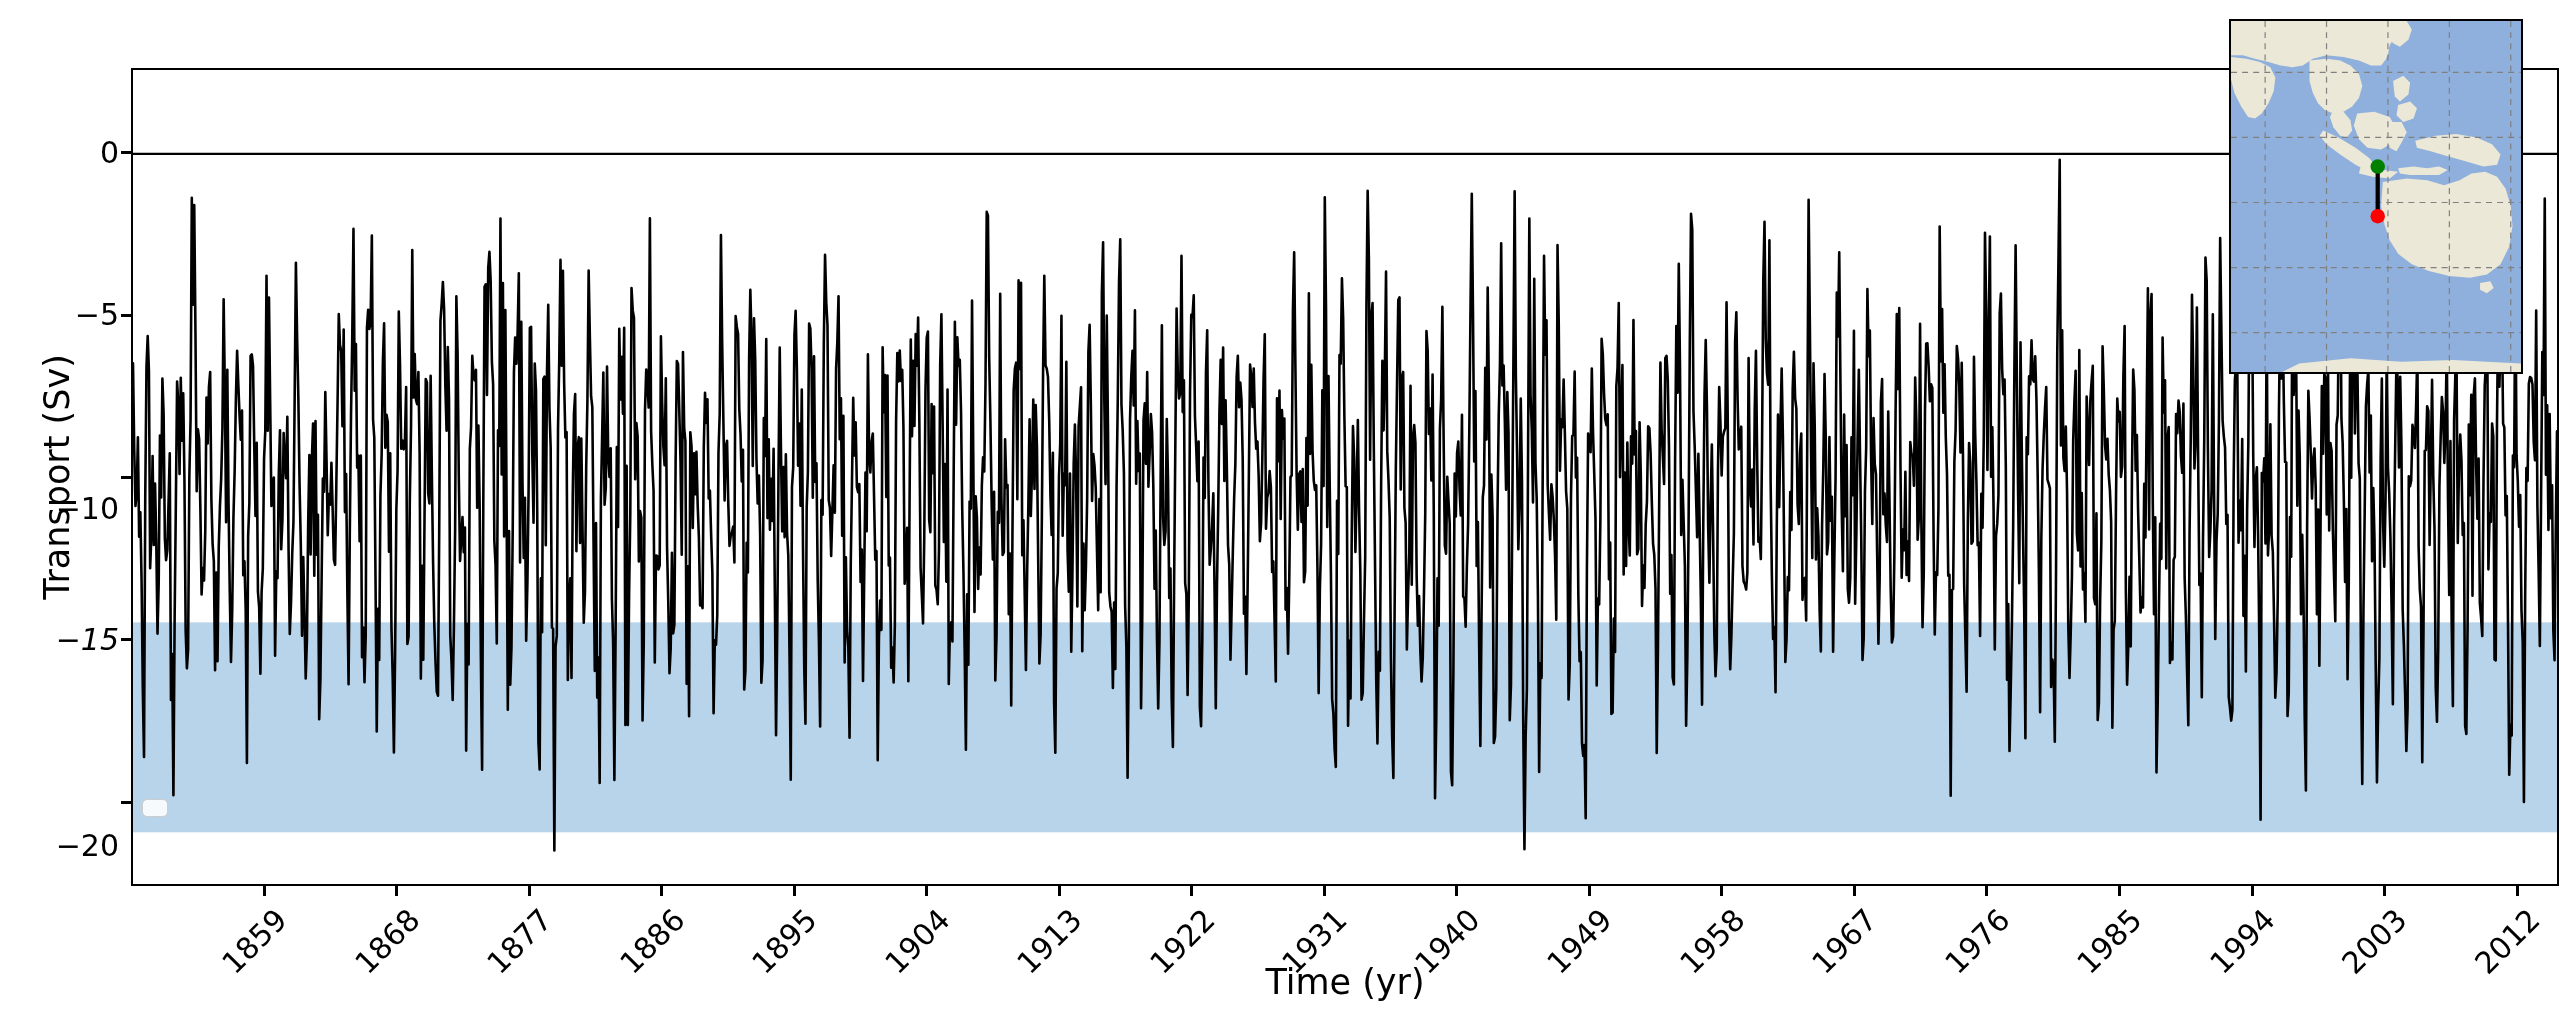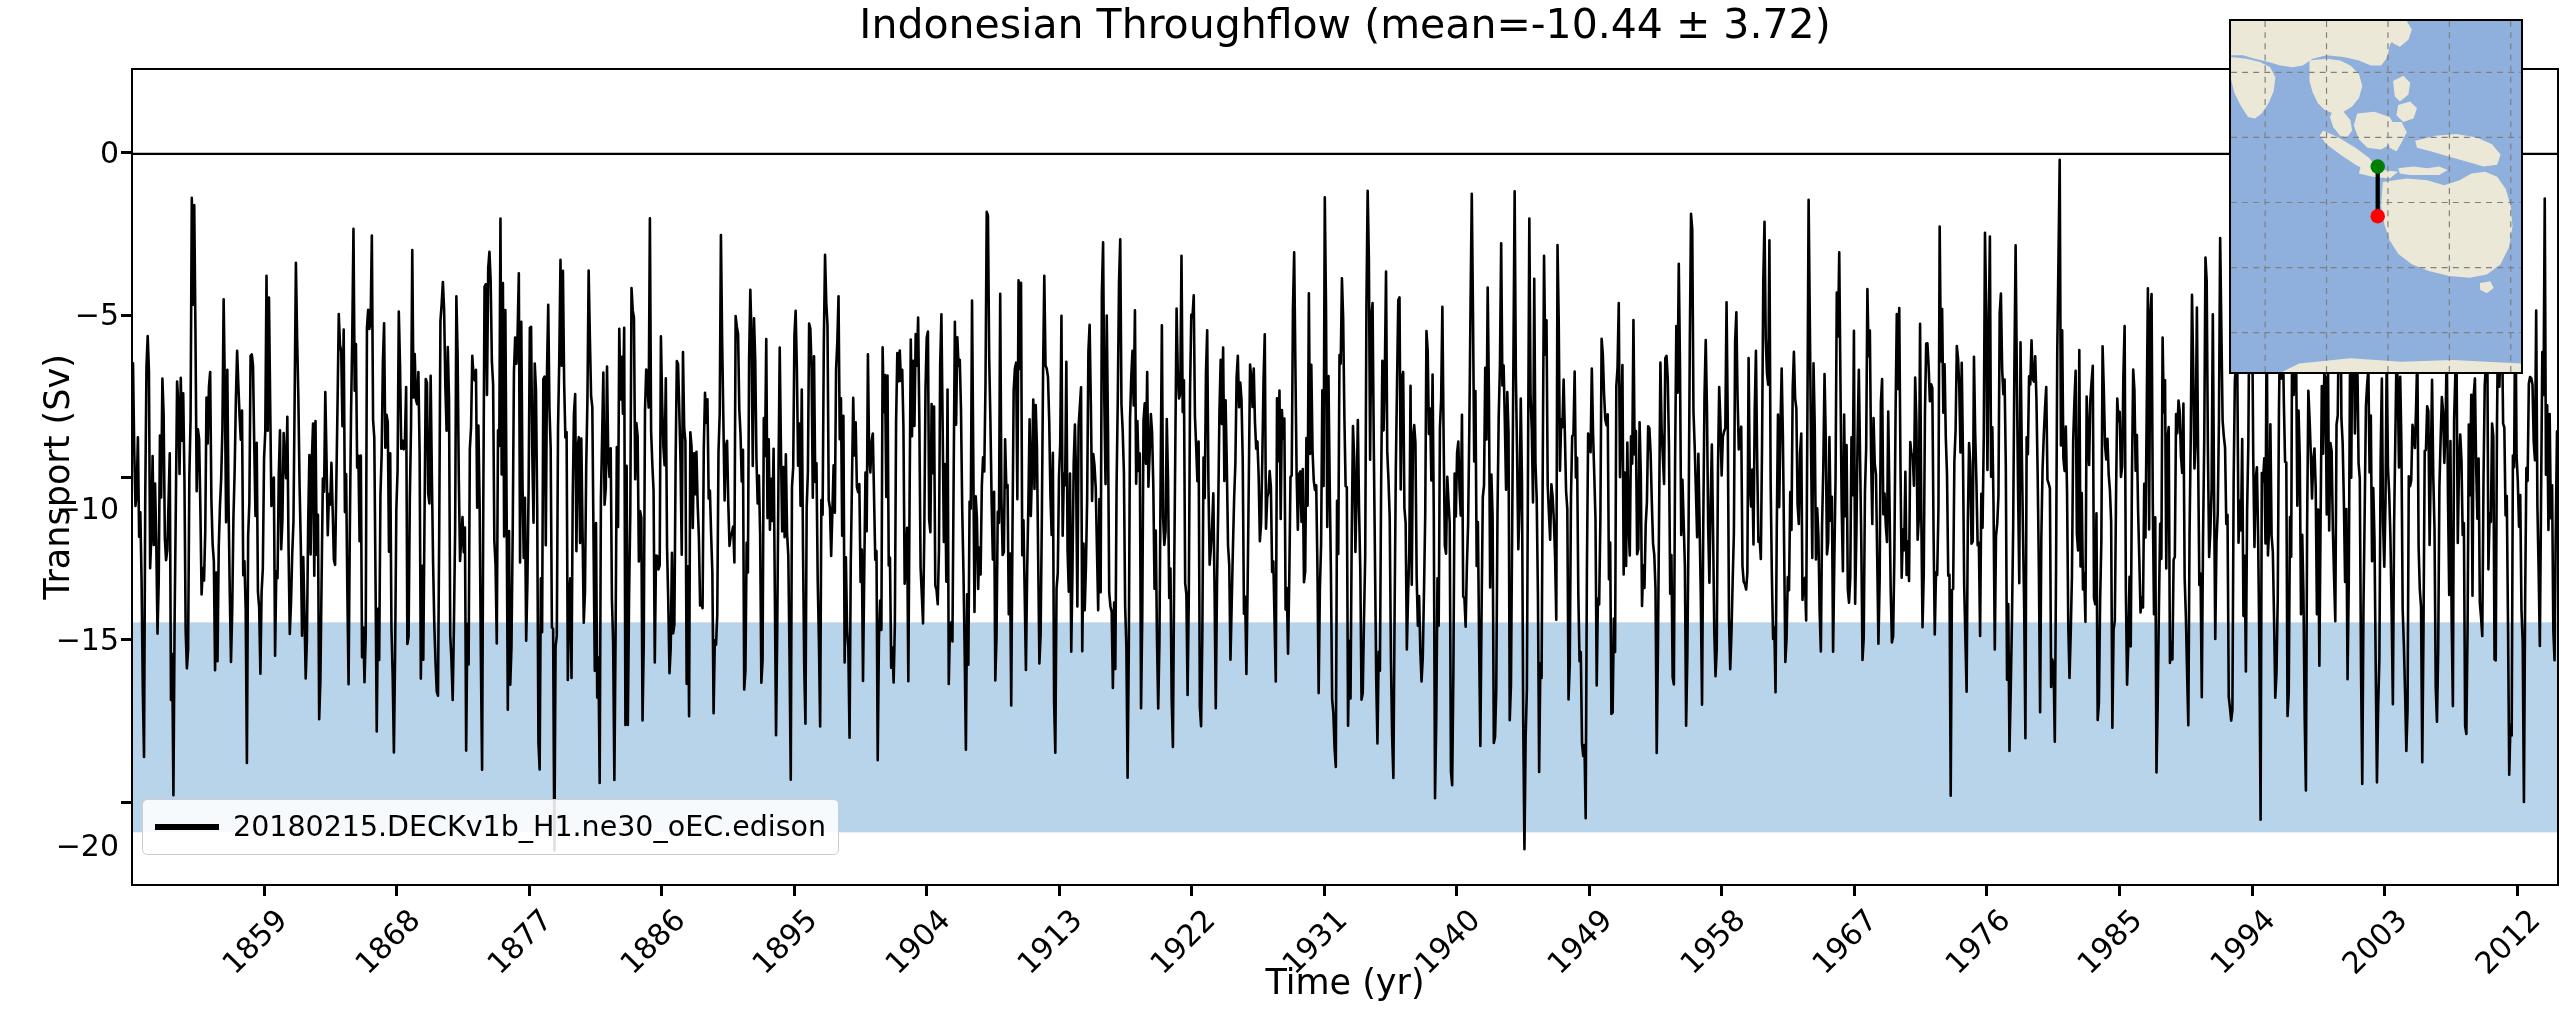--- a/index.html
+++ b/index.html
@@ -180,32 +180,31 @@
     display: block;
     width: 100%;
     height: 100%;
   }
 </style>
 </head>
 <body>
 
 <div id="figure">
 
-  <div id="chart-title">Indonesian Throughflow (mean=-10.44 ± 3.72)</div>
 
   <div id="y-axis-label">Transport (Sv)</div>
 
   <div id="y-ticks">
       <div class="y-tick-label" style="top: 153px;">0</div>
       <div class="y-tick-mark" style="top: 151px;"></div>
       <div class="y-tick-label" style="top: 315px;">−5</div>
       <div class="y-tick-mark" style="top: 314px;"></div>
       <div class="y-tick-label" style="top: 477px; margin-top: 32px;">−10</div>
       <div class="y-tick-mark" style="top: 476px;"></div>
-      <div class="y-tick-label" style="top: 640px;">−15</div>
+      <div class="y-tick-label" style="top: 640px; font-style: italic;">−15</div>
       <div class="y-tick-mark" style="top: 638px;"></div>
       <div class="y-tick-label" style="top: 846px; text-align: right;">−20</div>
       <div class="y-tick-mark" style="top: 801px;"></div>
     </div>
 
   <div id="x-ticks">
       <div class="x-tick-mark" style="left: 263px;"></div>
       <div class="x-tick-label" style="left: 167px; width: 104px;">1859</div>
       <div class="x-tick-mark" style="left: 395px;"></div>
       <div class="x-tick-label" style="left: 300px; width: 104px;">1868</div>
@@ -247,24 +246,20 @@
     <svg id="plot-svg" viewBox="0 0 2808 946" preserveAspectRatio="none">
       <rect id="obs-band" x="0" y="641.9285714285713" width="2808" height="244.0079365079365" fill="#b8d4ea"></rect>
       <line id="zero-line" x1="0" y1="97.6031746031747" x2="2808" y2="97.6031746031747" stroke="#000000" stroke-width="2.6"></line>
       <path id="timeseries-path" d="M0.00 340.73 L1.42 440.83 L2.84 506.79 L4.26 491.87 L5.68 426.72 L7.09 542.30 L8.51 514.04 L9.93 593.73 L11.35 719.23 L12.77 798.26 L14.19 496.55 L15.61 344.64 L17.03 309.28 L18.45 349.60 L19.86 578.90 L21.28 541.01 L22.70 448.76 L24.12 552.03 L25.54 480.73 L26.96 547.71 L28.38 654.99 L29.80 595.02 L31.22 424.78 L32.63 496.67 L34.05 358.64 L35.47 399.52 L36.89 543.79 L38.31 569.66 L39.73 558.25 L41.15 503.72 L42.57 445.42 L43.99 732.24 L45.40 678.86 L46.82 842.74 L48.24 635.88 L49.66 502.48 L51.08 361.93 L52.50 388.13 L53.92 469.56 L55.34 357.81 L56.76 430.75 L58.17 375.78 L59.59 476.11 L61.01 651.92 L62.43 695.33 L63.85 673.24 L65.27 472.61 L66.69 405.94 L68.11 148.63 L69.53 272.69 L70.94 156.98 L72.36 305.89 L73.78 489.53 L75.20 417.56 L76.62 428.86 L78.04 509.48 L79.46 609.44 L80.88 578.95 L82.30 593.11 L83.72 535.59 L85.13 380.80 L86.55 434.09 L87.97 368.10 L89.39 351.13 L90.81 499.74 L92.23 551.08 L93.65 570.67 L95.07 697.61 L96.49 583.89 L97.90 687.20 L99.32 554.71 L100.74 506.68 L102.16 474.66 L103.58 416.43 L105.00 266.49 L106.42 372.21 L107.84 525.55 L109.26 348.35 L110.67 501.42 L112.09 606.49 L113.51 687.93 L114.93 629.30 L116.35 519.92 L117.77 465.49 L119.19 381.88 L120.61 326.22 L122.03 365.96 L123.44 401.70 L124.86 429.75 L126.28 395.74 L127.70 587.15 L129.12 571.04 L130.54 627.38 L131.96 805.23 L133.38 542.00 L134.80 502.69 L136.21 332.16 L137.63 330.53 L139.05 344.01 L140.47 437.71 L141.89 518.35 L143.31 433.24 L144.73 606.32 L146.15 624.61 L147.57 701.50 L148.98 606.69 L150.40 579.16 L151.82 451.58 L153.24 419.88 L154.66 239.08 L156.08 419.31 L157.50 264.36 L158.92 386.89 L160.34 506.72 L161.75 479.63 L163.17 473.51 L164.59 680.81 L166.01 582.44 L167.43 590.74 L168.85 470.96 L170.27 418.77 L171.69 556.89 L173.11 522.35 L174.52 421.86 L175.94 456.81 L177.36 474.36 L178.78 402.96 L180.20 556.63 L181.62 655.45 L183.04 619.60 L184.46 562.34 L185.88 524.83 L187.29 378.95 L188.71 223.91 L190.13 311.71 L191.55 380.84 L192.97 482.81 L194.39 552.06 L195.81 657.56 L197.23 565.93 L198.65 632.23 L200.06 707.04 L201.48 661.96 L202.90 528.46 L204.32 447.37 L205.74 563.13 L207.16 454.17 L208.58 410.90 L210.00 587.67 L211.42 407.99 L212.83 563.35 L214.25 516.78 L215.67 754.54 L217.09 708.76 L218.51 590.17 L219.93 474.74 L221.35 490.01 L222.77 374.19 L224.19 452.46 L225.60 540.74 L227.02 492.69 L228.44 505.17 L229.86 456.55 L231.28 510.67 L232.70 569.22 L234.12 575.07 L235.54 481.96 L236.96 387.01 L238.37 283.67 L239.79 319.51 L241.21 326.92 L242.63 413.99 L244.05 301.57 L245.47 513.79 L246.89 469.65 L248.31 606.38 L249.73 713.75 L251.15 538.63 L252.56 401.21 L253.98 311.08 L255.40 184.67 L256.82 372.62 L258.24 318.59 L259.66 462.07 L261.08 448.11 L262.50 547.73 L263.92 447.93 L265.33 682.43 L266.75 647.99 L268.17 711.47 L269.59 656.88 L271.01 299.73 L272.43 278.57 L273.85 301.01 L275.27 291.43 L276.69 192.49 L278.10 406.48 L279.52 427.37 L280.94 592.50 L282.36 768.84 L283.78 626.11 L285.20 685.74 L286.62 494.71 L288.04 446.67 L289.46 339.99 L290.87 294.37 L292.29 439.06 L293.71 400.61 L295.13 408.97 L296.55 559.85 L297.97 445.39 L299.39 648.41 L300.81 704.30 L302.23 793.14 L303.64 676.98 L305.06 510.75 L306.48 465.74 L307.90 280.65 L309.32 342.59 L310.74 440.26 L312.16 430.75 L313.58 440.97 L315.00 431.15 L316.41 368.45 L317.83 667.15 L319.25 658.62 L320.67 500.10 L322.09 413.30 L323.51 209.33 L324.93 380.51 L326.35 329.98 L327.77 383.17 L329.18 388.41 L330.60 351.10 L332.02 444.79 L333.44 707.30 L334.86 576.27 L336.28 685.43 L337.70 520.66 L339.12 359.04 L340.54 363.40 L341.95 491.86 L343.37 503.66 L344.79 355.41 L346.21 470.30 L347.63 572.47 L349.05 645.43 L350.47 688.59 L351.89 722.43 L353.31 727.13 L354.72 535.06 L356.14 291.50 L357.56 272.12 L358.98 246.29 L360.40 278.27 L361.82 366.64 L363.24 419.21 L364.66 321.97 L366.08 382.57 L367.49 656.43 L368.91 686.19 L370.33 732.23 L371.75 647.05 L373.17 533.36 L374.59 263.13 L376.01 329.24 L377.43 474.78 L378.85 570.64 L380.26 543.55 L381.68 519.62 L383.10 560.53 L384.52 531.69 L385.94 790.97 L387.36 644.02 L388.78 690.91 L390.20 440.40 L391.62 415.16 L393.03 332.12 L394.45 355.44 L395.87 360.86 L397.29 348.40 L398.71 508.59 L400.13 413.26 L401.55 505.07 L402.97 682.72 L404.39 813.23 L405.80 502.59 L407.22 251.91 L408.64 248.97 L410.06 377.58 L411.48 230.27 L412.90 211.33 L414.32 244.89 L415.74 338.88 L417.16 365.18 L418.58 547.06 L419.99 575.71 L421.41 666.38 L422.83 418.71 L424.25 437.00 L425.67 172.56 L427.09 470.18 L428.51 247.57 L429.93 542.06 L431.35 278.98 L432.76 501.34 L434.18 743.37 L435.60 535.77 L437.02 714.49 L438.44 670.59 L439.86 536.72 L441.28 351.43 L442.70 310.93 L444.12 341.22 L445.53 305.80 L446.95 236.36 L448.37 572.38 L449.79 292.63 L451.21 479.82 L452.63 567.19 L454.05 497.02 L455.47 663.31 L456.89 595.78 L458.30 484.80 L459.72 299.53 L461.14 298.52 L462.56 446.72 L463.98 526.02 L465.40 341.17 L466.82 372.01 L468.24 510.52 L469.66 781.41 L471.07 812.94 L472.49 590.82 L473.91 653.41 L475.33 359.10 L476.75 356.29 L478.17 552.26 L479.59 350.75 L481.01 272.92 L482.43 393.58 L483.84 438.89 L485.26 647.94 L486.68 649.59 L488.10 907.09 L489.52 670.16 L490.94 657.35 L492.36 416.65 L493.78 336.39 L495.20 220.71 L496.61 343.76 L498.03 233.35 L499.45 363.71 L500.87 427.15 L502.29 420.77 L503.71 708.87 L505.13 613.24 L506.55 590.65 L507.97 706.62 L509.38 495.96 L510.80 399.45 L512.22 376.60 L513.64 559.13 L515.06 438.33 L516.48 426.70 L517.90 549.71 L519.32 428.16 L520.74 532.73 L522.15 642.36 L523.57 606.59 L524.99 461.88 L526.41 384.17 L527.83 232.93 L529.25 310.98 L530.67 379.12 L532.09 391.90 L533.51 548.74 L534.92 698.27 L536.34 526.56 L537.76 729.37 L539.18 682.78 L540.60 828.51 L542.02 498.62 L543.44 426.22 L544.86 351.70 L546.28 505.13 L547.69 485.67 L549.11 344.74 L550.53 449.50 L551.95 472.84 L553.37 439.52 L554.79 614.70 L556.21 666.35 L557.63 825.06 L559.05 654.23 L560.46 438.15 L561.88 531.03 L563.30 300.62 L564.72 382.88 L566.14 333.40 L567.56 399.58 L568.98 299.57 L570.40 761.29 L571.82 460.10 L573.23 761.13 L574.65 612.75 L576.07 516.05 L577.49 253.36 L578.91 279.43 L580.33 287.85 L581.75 475.64 L583.17 410.41 L584.59 426.08 L586.01 571.13 L587.42 512.67 L588.84 520.15 L590.26 755.93 L591.68 665.18 L593.10 396.10 L594.52 348.10 L595.94 363.95 L597.36 392.30 L598.78 172.43 L600.19 419.79 L601.61 458.49 L603.03 489.05 L604.45 688.55 L605.87 564.27 L607.29 564.71 L608.71 580.39 L610.13 575.80 L611.55 309.60 L612.96 386.17 L614.38 437.53 L615.80 459.32 L617.22 358.32 L618.64 553.81 L620.06 618.19 L621.48 700.94 L622.90 672.00 L624.32 561.19 L625.73 654.81 L627.15 644.57 L628.57 456.10 L629.99 338.15 L631.41 341.55 L632.83 395.78 L634.25 454.87 L635.67 563.45 L637.09 327.75 L638.50 416.55 L639.92 431.28 L641.34 713.40 L642.76 576.86 L644.18 751.14 L645.60 420.93 L647.02 437.40 L648.44 532.20 L649.86 445.56 L651.27 493.06 L652.69 443.74 L654.11 504.49 L655.53 543.30 L656.95 622.40 L658.37 618.55 L659.79 625.54 L661.21 439.26 L662.63 375.10 L664.04 410.05 L665.46 382.79 L666.88 498.07 L668.30 488.68 L669.72 539.95 L671.14 584.26 L672.56 747.64 L673.98 662.86 L675.40 667.83 L676.81 633.62 L678.23 444.87 L679.65 399.43 L681.07 191.72 L682.49 315.28 L683.91 407.16 L685.33 500.27 L686.75 437.67 L688.17 430.83 L689.58 503.23 L691.00 553.09 L692.42 541.32 L693.84 537.48 L695.26 530.55 L696.68 572.29 L698.10 285.92 L699.52 298.68 L700.94 306.64 L702.35 394.37 L703.77 423.44 L705.19 478.25 L706.61 441.24 L708.03 720.05 L709.45 698.41 L710.87 549.56 L712.29 583.92 L713.71 335.68 L715.12 255.39 L716.54 312.66 L717.96 460.26 L719.38 288.59 L720.80 337.19 L722.22 451.73 L723.64 503.81 L725.06 471.26 L726.48 539.66 L727.89 711.97 L729.31 686.05 L730.73 404.59 L732.15 448.48 L733.57 312.71 L734.99 520.77 L736.41 429.15 L737.83 534.37 L739.25 475.05 L740.66 523.99 L742.08 440.13 L743.50 605.12 L744.92 773.03 L746.34 647.78 L747.76 468.25 L749.18 322.68 L750.60 440.87 L752.02 536.15 L753.44 461.53 L754.85 542.89 L756.27 446.64 L757.69 538.55 L759.11 564.22 L760.53 680.99 L761.95 824.92 L763.37 484.65 L764.79 461.86 L766.21 308.14 L767.62 279.97 L769.04 346.65 L770.46 459.84 L771.88 410.87 L773.30 506.44 L774.72 371.42 L776.14 555.59 L777.56 693.57 L778.98 759.81 L780.39 509.18 L781.81 466.82 L783.23 294.68 L784.65 300.50 L786.07 347.72 L787.49 497.00 L788.91 332.60 L790.33 478.79 L791.75 457.02 L793.16 592.06 L794.58 663.76 L796.00 762.86 L797.42 499.73 L798.84 516.76 L800.26 318.06 L801.68 214.82 L803.10 270.20 L804.52 296.65 L805.93 499.71 L807.35 508.99 L808.77 564.87 L810.19 512.34 L811.61 459.42 L813.03 514.41 L814.45 347.60 L815.87 317.08 L817.29 262.89 L818.70 429.19 L820.12 381.41 L821.54 541.22 L822.96 401.98 L824.38 688.47 L825.80 566.17 L827.22 650.76 L828.64 670.91 L830.06 775.93 L831.47 573.59 L832.89 477.54 L834.31 380.81 L835.73 447.85 L837.15 409.56 L838.57 484.68 L839.99 490.68 L841.41 481.09 L842.83 595.00 L844.24 557.41 L845.66 710.11 L847.08 585.54 L848.50 467.91 L849.92 536.10 L851.34 330.52 L852.76 449.74 L854.18 467.62 L855.60 431.47 L857.01 422.46 L858.43 494.72 L859.85 569.10 L861.27 559.08 L862.69 802.14 L864.11 659.37 L865.53 616.51 L866.95 650.65 L868.37 322.25 L869.78 397.74 L871.20 354.43 L872.62 496.12 L874.04 355.17 L875.46 575.70 L876.88 566.72 L878.30 694.61 L879.72 671.22 L881.14 711.72 L882.55 645.37 L883.97 409.03 L885.39 329.06 L886.81 361.87 L888.23 325.94 L889.65 361.40 L891.07 348.50 L892.49 414.81 L893.91 596.97 L895.32 573.61 L896.74 532.03 L898.16 710.41 L899.58 503.16 L901.00 313.22 L902.42 425.70 L903.84 337.91 L905.26 413.62 L906.68 306.79 L908.09 343.69 L909.51 287.63 L910.93 409.92 L912.35 578.40 L913.77 609.75 L915.19 643.07 L916.61 542.31 L918.03 371.74 L919.45 311.24 L920.87 304.04 L922.28 522.71 L923.70 537.08 L925.12 388.32 L926.54 468.50 L927.96 391.03 L929.38 599.09 L930.80 604.05 L932.22 620.86 L933.64 558.05 L935.05 342.81 L936.47 283.79 L937.89 412.11 L939.31 548.63 L940.73 457.93 L942.15 594.57 L943.57 371.23 L944.99 713.56 L946.41 645.68 L947.82 641.99 L949.24 664.17 L950.66 472.27 L952.08 292.62 L953.50 412.14 L954.92 310.64 L956.34 344.03 L957.76 336.87 L959.18 395.94 L960.59 511.18 L962.01 583.17 L963.43 676.80 L964.85 790.07 L966.27 609.41 L967.69 691.08 L969.11 501.45 L970.53 509.89 L971.95 267.99 L973.36 444.37 L974.78 629.84 L976.20 495.53 L977.62 520.60 L979.04 603.25 L980.46 555.05 L981.88 586.37 L983.30 483.18 L984.72 450.01 L986.13 466.58 L987.55 363.94 L988.97 164.90 L990.39 169.16 L991.81 334.08 L993.23 407.40 L994.65 501.40 L996.07 568.71 L997.49 490.20 L998.90 709.54 L1000.32 657.89 L1001.74 513.55 L1003.16 526.29 L1004.58 260.15 L1006.00 497.93 L1007.42 563.73 L1008.84 560.23 L1010.26 429.28 L1011.67 485.18 L1013.09 482.19 L1014.51 632.38 L1015.93 562.04 L1017.35 738.59 L1018.77 539.64 L1020.19 371.98 L1021.61 347.06 L1023.03 340.13 L1024.44 498.76 L1025.86 244.52 L1027.28 347.57 L1028.70 247.17 L1030.12 563.84 L1031.54 523.44 L1032.96 609.56 L1034.38 697.35 L1035.80 583.40 L1037.21 503.70 L1038.63 405.89 L1040.05 518.36 L1041.47 464.94 L1042.89 382.93 L1044.31 486.96 L1045.73 389.47 L1047.15 438.48 L1048.57 567.61 L1049.98 689.72 L1051.40 656.43 L1052.82 521.84 L1054.24 351.55 L1055.66 239.20 L1057.08 343.35 L1058.50 347.06 L1059.92 356.68 L1061.34 406.84 L1062.75 493.78 L1064.17 540.48 L1065.59 444.89 L1067.01 734.35 L1068.43 793.54 L1069.85 602.79 L1071.27 584.83 L1072.69 472.47 L1074.11 434.46 L1075.53 285.65 L1076.94 541.33 L1078.36 469.31 L1079.78 482.47 L1081.20 339.02 L1082.62 558.47 L1084.04 606.17 L1085.46 468.94 L1086.88 675.99 L1088.30 581.71 L1089.71 457.01 L1091.13 412.02 L1092.55 475.78 L1093.97 623.35 L1095.39 414.44 L1096.81 391.55 L1098.23 368.82 L1099.65 675.39 L1101.07 550.38 L1102.48 627.71 L1103.90 576.83 L1105.32 497.76 L1106.74 327.61 L1108.16 296.14 L1109.58 387.86 L1111.00 500.72 L1112.42 446.40 L1113.84 459.71 L1115.25 485.76 L1116.67 557.89 L1118.09 627.72 L1119.51 498.66 L1120.93 607.03 L1122.35 259.42 L1123.77 200.17 L1125.19 384.77 L1126.61 481.24 L1128.02 285.49 L1129.44 417.32 L1130.86 607.45 L1132.28 623.48 L1133.70 629.61 L1135.12 718.16 L1136.54 618.84 L1137.96 696.11 L1139.38 483.96 L1140.79 381.86 L1142.21 246.80 L1143.63 196.87 L1145.05 388.70 L1146.47 418.78 L1147.89 467.92 L1149.31 623.09 L1150.73 670.33 L1152.15 822.49 L1153.56 671.57 L1154.98 405.99 L1156.40 356.61 L1157.82 326.41 L1159.24 389.77 L1160.66 279.24 L1162.08 480.89 L1163.50 408.07 L1164.92 465.95 L1166.33 445.71 L1167.75 741.65 L1169.17 632.40 L1170.59 407.46 L1172.01 387.45 L1173.43 457.59 L1174.85 350.91 L1176.27 484.23 L1177.69 445.20 L1179.10 399.85 L1180.52 421.12 L1181.94 482.80 L1183.36 602.95 L1184.78 535.28 L1186.20 661.02 L1187.62 742.01 L1189.04 664.70 L1190.46 469.78 L1191.87 296.64 L1193.29 519.83 L1194.71 551.98 L1196.13 535.79 L1197.55 405.61 L1198.97 476.18 L1200.39 613.50 L1201.81 579.36 L1203.23 730.98 L1204.64 786.65 L1206.06 593.39 L1207.48 432.73 L1208.90 277.17 L1210.32 352.76 L1211.74 381.63 L1213.16 375.85 L1214.58 215.84 L1216.00 397.57 L1217.41 360.64 L1218.83 596.10 L1220.25 609.51 L1221.67 726.36 L1223.09 608.18 L1224.51 373.63 L1225.93 284.56 L1227.35 287.23 L1228.77 261.78 L1230.18 402.37 L1231.60 437.82 L1233.02 477.91 L1234.44 431.92 L1235.86 740.11 L1237.28 762.66 L1238.70 661.42 L1240.12 450.36 L1241.54 497.32 L1242.96 350.82 L1244.37 302.53 L1245.79 481.21 L1247.21 574.93 L1248.63 555.92 L1250.05 530.15 L1251.47 492.07 L1252.89 604.97 L1254.31 741.73 L1255.73 597.49 L1257.14 509.44 L1258.56 397.09 L1259.98 336.74 L1261.40 411.28 L1262.82 322.61 L1264.24 477.66 L1265.66 383.86 L1267.08 458.71 L1268.50 552.35 L1269.91 575.49 L1271.33 685.45 L1272.75 620.77 L1274.17 555.48 L1275.59 497.36 L1277.01 457.12 L1278.43 357.29 L1279.85 332.24 L1281.27 391.82 L1282.68 363.15 L1284.10 383.00 L1285.52 452.97 L1286.94 631.95 L1288.36 612.07 L1289.78 701.84 L1291.20 601.05 L1292.62 472.54 L1294.04 342.27 L1295.45 356.89 L1296.87 391.69 L1298.29 347.04 L1299.71 409.40 L1301.13 440.07 L1302.55 431.65 L1303.97 471.90 L1305.39 547.66 L1306.81 526.53 L1308.22 452.19 L1309.64 360.10 L1311.06 307.06 L1312.48 533.10 L1313.90 496.88 L1315.32 490.94 L1316.74 466.16 L1318.16 485.02 L1319.58 583.38 L1320.99 570.93 L1322.41 641.32 L1323.83 710.67 L1325.25 381.50 L1326.67 454.65 L1328.09 372.65 L1329.51 521.80 L1330.93 395.09 L1332.35 428.18 L1333.76 405.04 L1335.18 627.10 L1336.60 602.09 L1338.02 678.43 L1339.44 591.56 L1340.86 473.29 L1342.28 471.00 L1343.70 278.68 L1345.12 211.98 L1346.53 343.64 L1347.95 468.99 L1349.37 534.40 L1350.79 469.49 L1352.21 466.57 L1353.63 525.25 L1355.05 463.71 L1356.47 595.32 L1357.89 582.69 L1359.30 427.63 L1360.72 506.23 L1362.14 259.44 L1363.56 446.08 L1364.98 342.73 L1366.40 442.59 L1367.82 477.50 L1369.24 488.08 L1370.66 482.62 L1372.07 578.45 L1373.49 724.15 L1374.91 603.13 L1376.33 550.39 L1377.75 372.14 L1379.17 483.44 L1380.59 147.83 L1382.01 276.45 L1383.43 531.11 L1384.84 355.73 L1386.26 479.18 L1387.68 582.97 L1389.10 731.08 L1390.52 747.79 L1391.94 788.85 L1393.36 809.86 L1394.78 500.69 L1396.20 562.36 L1397.61 331.36 L1399.03 341.48 L1400.45 242.17 L1401.87 288.83 L1403.29 403.00 L1404.71 483.78 L1406.13 484.81 L1407.55 761.97 L1408.97 663.35 L1410.39 730.47 L1411.80 540.30 L1413.22 413.91 L1414.64 451.09 L1416.06 560.25 L1417.48 489.67 L1418.90 406.67 L1420.32 512.10 L1421.74 582.47 L1423.16 731.74 L1424.57 724.14 L1425.99 638.81 L1427.41 565.50 L1428.83 272.96 L1430.25 140.42 L1431.67 220.40 L1433.09 452.98 L1434.51 286.64 L1435.93 270.80 L1437.34 435.22 L1438.76 571.28 L1440.18 709.50 L1441.60 782.60 L1443.02 676.18 L1444.44 698.04 L1445.86 482.44 L1447.28 337.87 L1448.70 418.77 L1450.11 354.92 L1451.53 234.35 L1452.95 443.22 L1454.37 476.64 L1455.79 519.92 L1457.21 684.98 L1458.63 775.54 L1460.05 822.69 L1461.47 630.01 L1462.88 463.68 L1464.30 363.09 L1465.72 267.33 L1467.14 264.24 L1468.56 487.56 L1469.98 357.43 L1471.40 350.87 L1472.82 508.88 L1474.24 526.27 L1475.65 673.37 L1477.07 610.67 L1478.49 560.12 L1479.91 367.11 L1481.33 598.25 L1482.75 427.04 L1484.17 412.59 L1485.59 433.21 L1487.01 588.57 L1488.42 645.76 L1489.84 611.48 L1491.26 675.41 L1492.68 710.73 L1494.10 683.06 L1495.52 605.74 L1496.94 516.57 L1498.36 303.44 L1499.78 326.40 L1501.19 423.06 L1502.61 393.49 L1504.03 476.94 L1505.45 353.88 L1506.87 518.64 L1508.29 846.25 L1509.71 755.62 L1511.13 590.85 L1512.55 645.97 L1513.96 416.41 L1515.38 382.52 L1516.80 275.20 L1518.22 425.48 L1519.64 552.33 L1521.06 562.13 L1522.48 472.83 L1523.90 500.90 L1525.32 526.92 L1526.73 815.35 L1528.15 831.20 L1529.57 699.22 L1530.99 469.00 L1532.41 518.87 L1533.83 445.33 L1535.25 431.92 L1536.67 486.18 L1538.09 517.66 L1539.50 400.77 L1540.92 611.96 L1542.34 613.99 L1543.76 647.01 L1545.18 576.95 L1546.60 528.10 L1548.02 416.61 L1549.44 271.97 L1550.86 143.74 L1552.27 282.32 L1553.69 455.08 L1555.11 373.14 L1556.53 576.30 L1557.95 525.32 L1559.37 666.28 L1560.79 785.71 L1562.21 631.22 L1563.63 496.45 L1565.04 482.63 L1566.46 346.09 L1567.88 429.49 L1569.30 252.75 L1570.72 375.78 L1572.14 601.35 L1573.56 470.05 L1574.98 518.76 L1576.40 782.15 L1577.82 774.83 L1579.23 719.56 L1580.65 514.74 L1582.07 401.99 L1583.49 343.39 L1584.91 201.29 L1586.33 366.64 L1587.75 343.45 L1589.17 408.94 L1590.59 487.76 L1592.00 374.12 L1593.42 421.41 L1594.84 755.73 L1596.26 714.63 L1597.68 530.51 L1599.10 334.59 L1600.52 140.85 L1601.94 355.30 L1603.36 446.88 L1604.77 557.03 L1606.19 508.48 L1607.61 381.95 L1609.03 479.37 L1610.45 756.59 L1611.87 905.50 L1613.29 774.51 L1614.71 719.26 L1616.13 432.79 L1617.54 172.66 L1618.96 377.96 L1620.38 418.97 L1621.80 502.50 L1623.22 242.62 L1624.64 456.52 L1626.06 498.06 L1627.48 609.04 L1628.90 815.78 L1630.31 689.40 L1631.73 706.56 L1633.15 447.26 L1634.57 215.97 L1635.99 330.84 L1637.41 290.98 L1638.83 483.23 L1640.25 515.91 L1641.67 545.93 L1643.08 481.38 L1644.50 495.91 L1645.92 522.68 L1647.34 564.76 L1648.76 638.77 L1650.18 203.37 L1651.60 294.18 L1653.02 465.67 L1654.44 406.26 L1655.85 415.16 L1657.27 359.82 L1658.69 422.35 L1660.11 489.56 L1661.53 510.21 L1662.95 731.64 L1664.37 690.82 L1665.79 495.28 L1667.21 425.39 L1668.62 424.23 L1670.04 350.58 L1671.46 473.57 L1672.88 450.59 L1674.30 609.74 L1675.72 687.03 L1677.14 676.48 L1678.56 782.94 L1679.98 797.06 L1681.39 784.46 L1682.81 869.44 L1684.23 580.79 L1685.65 422.52 L1687.07 440.23 L1688.49 444.16 L1689.91 346.95 L1691.33 421.17 L1692.75 470.28 L1694.16 521.66 L1695.58 715.20 L1697.00 614.39 L1698.42 621.25 L1699.84 522.26 L1701.26 312.47 L1702.68 330.88 L1704.10 376.59 L1705.52 406.00 L1706.93 412.83 L1708.35 400.18 L1709.77 591.79 L1711.19 549.06 L1712.61 748.46 L1714.03 746.79 L1715.45 637.59 L1716.87 676.43 L1718.29 367.50 L1719.70 346.25 L1721.12 270.84 L1722.54 473.13 L1723.96 404.70 L1725.38 342.93 L1726.80 586.23 L1728.22 467.71 L1729.64 576.37 L1731.06 433.03 L1732.47 526.87 L1733.89 564.29 L1735.31 425.64 L1736.73 457.44 L1738.15 290.67 L1739.57 446.81 L1740.99 419.66 L1742.41 562.64 L1743.83 556.54 L1745.25 409.39 L1746.66 470.01 L1748.08 622.97 L1749.50 576.01 L1750.92 602.07 L1752.34 528.13 L1753.76 501.99 L1755.18 414.09 L1756.60 416.25 L1758.02 445.59 L1759.43 502.12 L1760.85 550.40 L1762.27 563.37 L1763.69 602.69 L1765.11 793.61 L1766.53 671.46 L1767.95 504.87 L1769.37 340.10 L1770.79 418.38 L1772.20 449.15 L1773.62 481.10 L1775.04 334.83 L1776.46 332.24 L1777.88 358.91 L1779.30 437.08 L1780.72 608.77 L1782.14 563.71 L1783.56 705.65 L1784.97 714.11 L1786.39 454.70 L1787.81 297.44 L1789.23 375.17 L1790.65 225.33 L1792.07 345.19 L1793.49 540.44 L1794.91 476.11 L1796.33 525.87 L1797.74 576.76 L1799.16 762.10 L1800.58 681.27 L1802.00 531.82 L1803.42 318.90 L1804.84 167.11 L1806.26 185.16 L1807.68 396.84 L1809.10 437.92 L1810.51 489.31 L1811.93 542.93 L1813.35 446.11 L1814.77 526.62 L1816.19 614.17 L1817.61 737.52 L1819.03 527.44 L1820.45 378.57 L1821.87 313.75 L1823.28 391.57 L1824.70 531.17 L1826.12 595.79 L1827.54 503.30 L1828.96 435.21 L1830.38 535.09 L1831.80 653.13 L1833.22 704.49 L1834.64 672.62 L1836.05 465.82 L1837.47 368.39 L1838.89 408.95 L1840.31 471.08 L1841.73 426.25 L1843.15 420.11 L1844.57 416.26 L1845.99 269.84 L1847.41 409.47 L1848.82 637.56 L1850.24 696.50 L1851.66 656.07 L1853.08 593.83 L1854.50 538.11 L1855.92 315.73 L1857.34 281.61 L1858.76 381.46 L1860.18 440.86 L1861.59 424.20 L1863.01 414.50 L1864.43 576.43 L1865.85 594.70 L1867.27 597.69 L1868.69 603.83 L1870.11 584.06 L1871.53 334.77 L1872.95 481.96 L1874.36 507.33 L1875.78 464.41 L1877.20 551.50 L1878.62 395.49 L1880.04 326.46 L1881.46 452.41 L1882.88 548.12 L1884.30 543.44 L1885.72 568.37 L1887.13 435.44 L1888.55 244.06 L1889.97 176.32 L1891.39 312.04 L1892.81 352.38 L1894.23 365.84 L1895.65 198.05 L1897.07 479.50 L1898.49 586.50 L1899.91 661.11 L1901.32 647.51 L1902.74 723.12 L1904.16 533.36 L1905.58 400.39 L1907.00 507.97 L1908.42 417.01 L1909.84 346.96 L1911.26 425.05 L1912.68 552.64 L1914.09 688.04 L1915.51 661.21 L1916.93 589.40 L1918.35 604.71 L1919.77 490.57 L1921.19 534.54 L1922.61 371.08 L1924.03 327.56 L1925.45 381.57 L1926.86 393.65 L1928.28 504.95 L1929.70 527.64 L1931.12 445.43 L1932.54 422.50 L1933.96 615.76 L1935.38 592.97 L1936.80 590.35 L1938.22 639.76 L1939.63 406.25 L1941.05 150.72 L1942.47 293.13 L1943.89 441.78 L1945.31 567.00 L1946.73 340.74 L1948.15 413.90 L1949.57 568.91 L1950.99 509.43 L1952.40 541.01 L1953.82 628.86 L1955.24 675.66 L1956.66 528.60 L1958.08 461.04 L1959.50 353.21 L1960.92 428.22 L1962.34 562.88 L1963.76 548.50 L1965.17 426.55 L1966.59 523.90 L1968.01 495.89 L1969.43 676.18 L1970.85 569.90 L1972.27 473.81 L1973.69 258.51 L1975.11 309.64 L1976.53 211.90 L1977.94 364.86 L1979.36 507.31 L1980.78 582.62 L1982.20 400.54 L1983.62 518.60 L1985.04 435.84 L1986.46 603.23 L1987.88 619.18 L1989.30 589.83 L1990.71 426.97 L1992.13 494.16 L1993.55 303.00 L1994.97 620.34 L1996.39 538.71 L1997.81 427.36 L1999.23 348.41 L2000.65 449.56 L2002.07 547.80 L2003.48 685.67 L2004.90 659.97 L2006.32 490.42 L2007.74 438.96 L2009.16 254.42 L2010.58 332.53 L2012.00 302.92 L2013.42 449.10 L2014.84 527.56 L2016.25 404.59 L2017.67 457.42 L2019.09 469.64 L2020.51 566.59 L2021.93 666.72 L2023.35 592.35 L2024.77 386.34 L2026.19 359.17 L2027.61 516.35 L2029.02 492.33 L2030.44 528.81 L2031.86 548.50 L2033.28 396.89 L2034.70 498.63 L2036.12 602.17 L2037.54 665.33 L2038.96 658.21 L2040.38 564.98 L2041.79 398.65 L2043.21 283.64 L2044.63 370.58 L2046.05 276.55 L2047.47 461.05 L2048.89 589.99 L2050.31 534.11 L2051.73 558.20 L2053.15 466.98 L2054.56 586.77 L2055.98 548.03 L2057.40 593.88 L2058.82 432.24 L2060.24 446.38 L2061.66 447.37 L2063.08 483.16 L2064.50 357.46 L2065.92 409.44 L2067.34 545.78 L2068.75 520.54 L2070.17 294.93 L2071.59 517.30 L2073.01 647.61 L2074.43 586.13 L2075.85 396.21 L2077.27 317.90 L2078.69 317.74 L2080.11 344.82 L2081.52 385.02 L2082.94 365.15 L2084.36 369.52 L2085.78 536.91 L2087.20 656.13 L2088.62 583.76 L2090.04 586.92 L2091.46 509.06 L2092.88 181.94 L2094.29 338.69 L2095.71 277.83 L2097.13 398.23 L2098.55 341.90 L2099.97 426.97 L2101.39 470.51 L2102.81 587.73 L2104.23 586.37 L2105.65 843.46 L2107.06 604.48 L2108.48 603.01 L2109.90 455.29 L2111.32 418.60 L2112.74 320.89 L2114.16 335.09 L2115.58 367.75 L2117.00 444.60 L2118.42 340.22 L2119.83 444.37 L2121.25 598.59 L2122.67 659.99 L2124.09 722.62 L2125.51 524.53 L2126.93 433.57 L2128.35 456.70 L2129.77 550.42 L2131.19 547.76 L2132.60 333.22 L2134.02 421.66 L2135.44 478.59 L2136.86 552.35 L2138.28 549.28 L2139.70 657.74 L2141.12 492.56 L2142.54 531.97 L2143.96 426.59 L2145.37 189.11 L2146.79 280.61 L2148.21 464.79 L2149.63 309.57 L2151.05 193.60 L2152.47 472.67 L2153.89 415.20 L2155.31 509.81 L2156.73 673.54 L2158.14 541.45 L2159.56 527.22 L2160.98 494.21 L2162.40 283.09 L2163.82 259.88 L2165.24 347.33 L2166.66 376.81 L2168.08 359.67 L2169.50 460.13 L2170.91 708.53 L2172.33 620.75 L2173.75 791.31 L2175.17 721.32 L2176.59 641.51 L2178.01 532.08 L2179.43 345.82 L2180.85 203.83 L2182.27 355.27 L2183.68 488.44 L2185.10 596.32 L2186.52 316.46 L2187.94 437.10 L2189.36 535.36 L2190.78 625.59 L2192.20 776.56 L2193.62 426.80 L2195.04 446.63 L2196.45 355.88 L2197.87 365.35 L2199.29 314.24 L2200.71 358.96 L2202.13 362.19 L2203.55 332.58 L2204.97 382.74 L2206.39 470.10 L2207.81 583.16 L2209.22 746.33 L2210.64 543.70 L2212.06 463.97 L2213.48 424.20 L2214.90 393.46 L2216.32 368.32 L2217.74 476.14 L2219.16 480.58 L2220.58 486.28 L2221.99 717.05 L2223.41 685.07 L2224.83 694.28 L2226.25 780.59 L2227.67 583.72 L2229.09 328.19 L2230.51 218.30 L2231.93 104.30 L2233.35 436.31 L2234.77 302.59 L2236.18 450.80 L2237.60 465.96 L2239.02 414.36 L2240.44 491.05 L2241.86 646.54 L2243.28 706.44 L2244.70 654.34 L2246.12 587.69 L2247.54 430.28 L2248.95 385.22 L2250.37 349.51 L2251.79 538.15 L2253.21 558.25 L2254.63 325.58 L2256.05 576.95 L2257.47 491.56 L2258.89 603.71 L2260.31 584.76 L2261.72 641.33 L2263.14 379.37 L2264.56 419.46 L2265.98 459.09 L2267.40 384.27 L2268.82 362.46 L2270.24 343.83 L2271.66 613.61 L2273.08 620.81 L2274.49 515.17 L2275.91 755.48 L2277.33 735.71 L2278.75 617.34 L2280.17 547.82 L2281.59 321.02 L2283.01 370.92 L2284.43 436.24 L2285.85 452.61 L2287.26 428.54 L2288.68 470.21 L2290.10 488.62 L2291.52 525.10 L2292.94 764.27 L2294.36 650.36 L2295.78 640.27 L2297.20 494.24 L2298.62 381.75 L2300.03 408.32 L2301.45 397.24 L2302.87 472.95 L2304.29 461.00 L2305.71 354.52 L2307.13 297.51 L2308.55 605.46 L2309.97 714.27 L2311.39 668.79 L2312.80 589.00 L2314.22 669.83 L2315.64 469.47 L2317.06 348.10 L2318.48 372.09 L2319.90 465.75 L2321.32 424.14 L2322.74 512.49 L2324.16 569.77 L2325.57 630.49 L2326.99 613.02 L2328.41 624.64 L2329.83 480.96 L2331.25 543.26 L2332.67 401.33 L2334.09 253.77 L2335.51 533.87 L2336.93 284.79 L2338.34 260.49 L2339.76 504.39 L2341.18 632.36 L2342.60 519.78 L2344.02 816.26 L2345.44 736.36 L2346.86 625.87 L2348.28 527.33 L2349.70 568.12 L2351.11 310.83 L2352.53 397.90 L2353.95 360.65 L2355.37 579.19 L2356.79 428.68 L2358.21 414.93 L2359.63 689.01 L2361.05 665.93 L2362.47 685.13 L2363.88 569.09 L2365.30 565.69 L2366.72 399.93 L2368.14 421.97 L2369.56 384.12 L2370.98 397.21 L2372.40 448.89 L2373.82 468.14 L2375.24 387.76 L2376.65 589.71 L2378.07 634.48 L2379.49 700.14 L2380.91 761.57 L2382.33 540.56 L2383.75 425.15 L2385.17 261.24 L2386.59 346.96 L2388.01 463.15 L2389.42 429.84 L2390.84 276.03 L2392.26 449.20 L2393.68 598.52 L2395.10 585.11 L2396.52 728.96 L2397.94 546.45 L2399.36 430.25 L2400.78 217.93 L2402.20 245.08 L2403.61 441.75 L2405.03 565.89 L2406.45 536.24 L2407.87 487.59 L2409.29 283.99 L2410.71 487.16 L2412.13 661.22 L2413.55 547.95 L2414.97 515.79 L2416.38 407.93 L2417.80 195.19 L2419.22 303.07 L2420.64 407.37 L2422.06 425.97 L2423.48 438.86 L2424.90 527.48 L2426.32 516.84 L2427.74 728.68 L2429.15 741.07 L2430.57 756.08 L2431.99 743.54 L2433.41 479.51 L2434.83 360.29 L2436.25 343.17 L2437.67 347.16 L2439.09 549.49 L2440.51 500.76 L2441.92 534.88 L2443.34 428.76 L2444.76 634.38 L2446.18 564.47 L2447.60 698.93 L2449.02 511.65 L2450.44 434.28 L2451.86 238.84 L2453.28 262.31 L2454.69 257.80 L2456.11 448.45 L2457.53 554.23 L2458.95 476.17 L2460.37 461.64 L2461.79 543.53 L2463.21 671.00 L2464.63 871.38 L2466.05 468.29 L2467.46 478.34 L2468.88 451.21 L2470.30 550.33 L2471.72 279.35 L2473.14 564.06 L2474.56 533.59 L2475.98 411.71 L2477.40 541.55 L2478.82 559.98 L2480.23 637.98 L2481.65 729.42 L2483.07 700.40 L2484.49 615.14 L2485.91 396.28 L2487.33 278.39 L2488.75 358.44 L2490.17 287.24 L2491.59 386.48 L2493.00 455.46 L2494.42 456.14 L2495.84 750.83 L2497.26 723.76 L2498.68 519.44 L2500.10 565.68 L2501.52 214.09 L2502.94 377.70 L2504.36 342.35 L2505.77 327.49 L2507.19 506.50 L2508.61 395.90 L2510.03 451.25 L2511.45 632.41 L2512.87 540.27 L2514.29 609.37 L2515.71 752.57 L2517.13 837.39 L2518.54 528.80 L2519.96 372.74 L2521.38 405.06 L2522.80 446.44 L2524.22 497.99 L2525.64 452.45 L2527.06 439.85 L2528.48 485.65 L2529.90 632.39 L2531.31 510.91 L2532.73 692.35 L2534.15 522.06 L2535.57 367.39 L2536.99 445.97 L2538.41 352.95 L2539.83 358.40 L2541.25 516.66 L2542.67 334.00 L2544.08 535.18 L2545.50 433.51 L2546.92 442.68 L2548.34 532.94 L2549.76 589.37 L2551.18 640.64 L2552.60 412.25 L2554.02 401.27 L2555.44 273.09 L2556.85 190.27 L2558.27 404.89 L2559.69 433.17 L2561.11 501.13 L2562.53 594.98 L2563.95 510.26 L2565.37 708.08 L2566.79 594.29 L2568.21 344.52 L2569.63 473.77 L2571.04 283.19 L2572.46 269.56 L2573.88 422.32 L2575.30 336.72 L2576.72 338.87 L2578.14 457.06 L2579.56 474.82 L2580.98 695.80 L2582.40 829.86 L2583.81 626.13 L2585.23 513.51 L2586.65 391.01 L2588.07 365.17 L2589.49 348.12 L2590.91 467.79 L2592.33 401.56 L2593.75 570.84 L2595.17 485.76 L2596.58 545.41 L2598.00 694.39 L2599.42 827.86 L2600.84 739.84 L2602.26 683.39 L2603.68 452.98 L2605.10 358.60 L2606.52 526.08 L2607.94 577.32 L2609.35 501.17 L2610.77 328.05 L2612.19 462.71 L2613.61 491.46 L2615.03 543.11 L2616.45 629.86 L2617.87 737.10 L2619.29 529.35 L2620.71 427.83 L2622.12 328.19 L2623.54 365.32 L2624.96 461.97 L2626.38 356.59 L2627.80 436.93 L2629.22 626.79 L2630.64 669.54 L2632.06 725.58 L2633.48 791.38 L2634.89 742.25 L2636.31 472.25 L2637.73 483.80 L2639.15 476.64 L2640.57 412.36 L2641.99 422.30 L2643.41 439.18 L2644.83 389.09 L2646.25 325.90 L2647.66 553.20 L2649.08 603.72 L2650.50 623.77 L2651.92 804.59 L2653.34 650.75 L2654.76 442.65 L2656.18 441.52 L2657.60 390.75 L2659.02 396.47 L2660.43 551.90 L2661.85 456.21 L2663.27 360.07 L2664.69 473.33 L2666.11 533.75 L2667.53 717.61 L2668.95 757.29 L2670.37 674.91 L2671.79 484.05 L2673.20 428.38 L2674.62 380.13 L2676.04 396.63 L2677.46 456.54 L2678.88 417.53 L2680.30 316.59 L2681.72 498.68 L2683.14 610.02 L2684.56 431.20 L2685.97 639.83 L2687.39 739.24 L2688.81 406.67 L2690.23 354.64 L2691.65 339.62 L2693.07 549.66 L2694.49 459.62 L2695.91 423.54 L2697.33 453.54 L2698.74 540.45 L2700.16 526.59 L2701.58 762.10 L2703.00 771.62 L2704.42 647.57 L2705.84 412.08 L2707.26 494.21 L2708.68 377.45 L2710.10 610.90 L2711.51 378.15 L2712.93 358.43 L2714.35 461.36 L2715.77 521.54 L2717.19 451.43 L2718.61 619.05 L2720.03 636.24 L2721.45 657.87 L2722.87 475.70 L2724.28 366.34 L2725.70 341.44 L2727.12 279.64 L2728.54 580.32 L2729.96 515.34 L2731.38 525.21 L2732.80 410.78 L2734.22 425.92 L2735.64 685.13 L2737.06 686.08 L2738.47 412.45 L2739.89 274.81 L2741.31 368.14 L2742.73 303.86 L2744.15 281.59 L2745.57 410.91 L2746.99 415.48 L2748.41 517.57 L2749.83 495.15 L2751.24 642.07 L2752.66 819.05 L2754.08 760.89 L2755.50 773.44 L2756.92 447.92 L2758.34 461.60 L2759.76 243.80 L2761.18 448.19 L2762.60 477.97 L2764.01 530.83 L2765.43 494.04 L2766.85 627.57 L2768.27 665.33 L2769.69 850.57 L2771.11 612.44 L2772.53 462.64 L2773.95 477.47 L2775.37 364.22 L2776.78 356.76 L2778.20 358.11 L2779.62 365.63 L2781.04 432.36 L2782.46 453.55 L2783.88 279.47 L2785.30 506.77 L2786.72 581.89 L2788.14 669.42 L2789.55 496.33 L2790.97 327.80 L2792.39 377.59 L2793.81 149.31 L2795.23 470.34 L2796.65 389.53 L2798.07 534.54 L2799.49 399.87 L2800.91 520.99 L2802.32 482.70 L2803.74 651.14 L2805.16 685.89 L2806.58 532.97 L2808.00 420.02" fill="none" stroke="#000000" stroke-width="3" stroke-linejoin="round" stroke-linecap="round"></path>
     </svg>
   </div>
 
   <div id="x-axis-label">Time (yr)</div>
 
   <div id="legend">
-    <div class="legend-row">
-      <span class="legend-key legend-key-line"></span>
-      <span class="legend-text">20180215.DECKv1b_H1.ne30_oEC.edison</span>
-    </div>
   </div>
 
   <div id="inset-map">
     <svg viewBox="0 0 340 410" preserveAspectRatio="none">
       <rect x="0" y="0" width="340" height="410" fill="#8fb0dc"></rect>
 
       <g fill="#ece8d8">
         <path d="M0,0 L200,0 L196,14 L186,28 L182,44 L176,52 L164,52 L150,46 L132,42 L112,40 L96,44 L84,52 L72,54 L58,52 L44,48 L28,44 L14,40 L0,40 Z"></path>
         <path d="M0,42 L18,44 L34,48 L46,54 L52,66 L50,82 L44,96 L36,108 L28,114 L20,112 L12,100 L4,84 L0,68 Z"></path>
         <path d="M92,46 L112,44 L128,46 L140,52 L150,62 L154,76 L150,90 L142,100 L132,106 L120,108 L110,104 L102,96 L96,84 L92,70 Z"></path>

